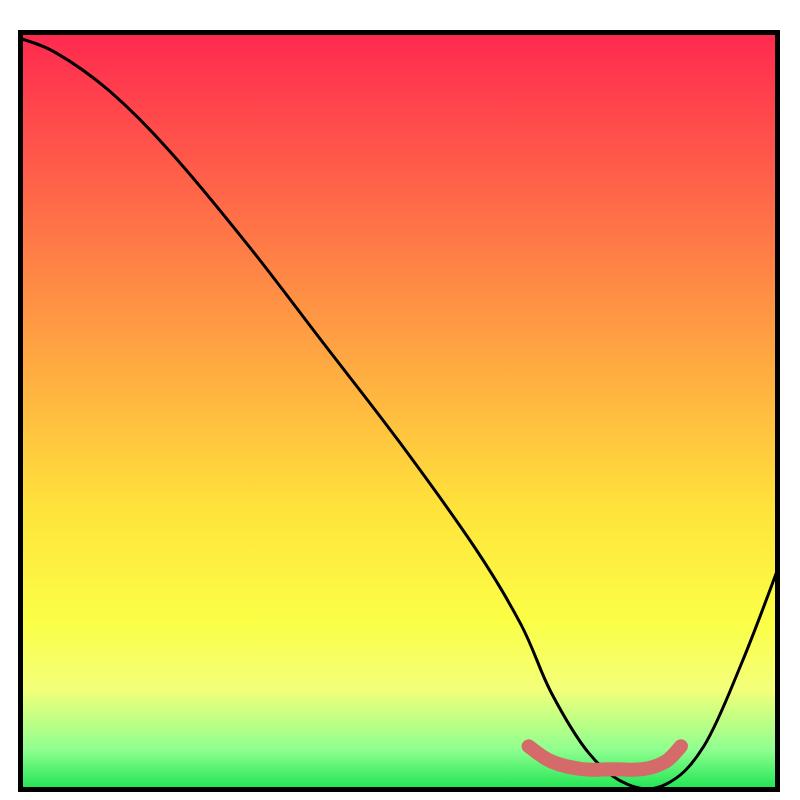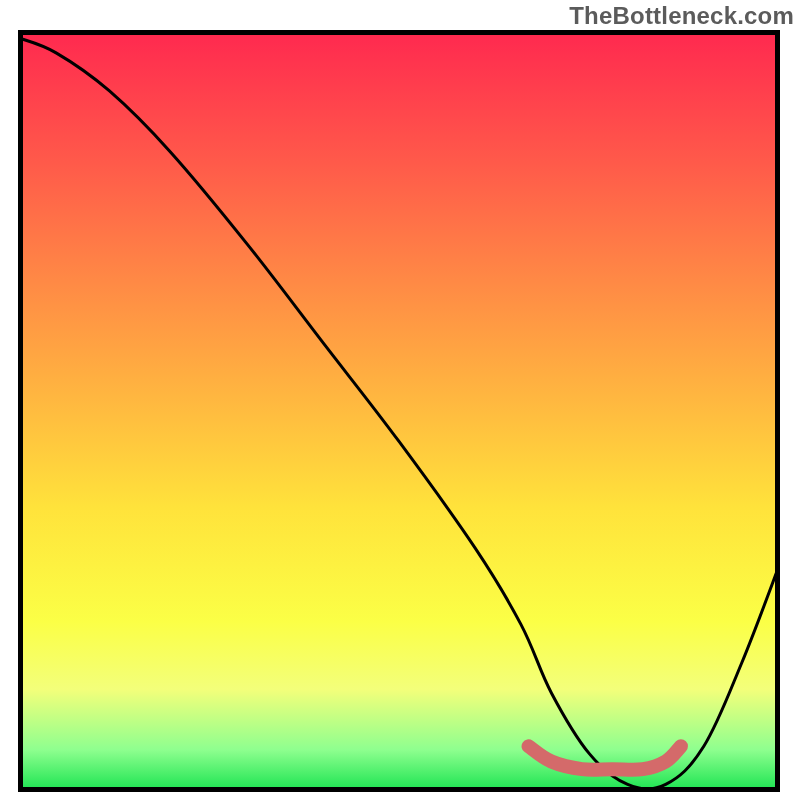--- a/index.html
+++ b/index.html
@@ -71,21 +71,20 @@
     top: 0;
     width: 100%;
     height: 100%;
     z-index: 1;
   }
 </style>
 </head>
 <body>
 
 <div class="chart-container">
-  <div class="watermark">TheBottleneck.com</div>
 
   <div class="plot-box">
     <div class="gradient-bg"></div>
 
     <svg class="curve" viewBox="0 0 762 762" preserveAspectRatio="none">
       <path d="M 0.00 7.62 C 6.86 10.36, 21.64 13.26, 38.10 22.86 C 54.56 32.46, 70.87 43.13, 91.44 60.96 C 112.01 78.79, 127.71 94.49, 152.40 121.92 C 177.09 149.35, 201.17 179.07, 228.60 213.36 C 256.03 247.65, 277.37 276.76, 304.80 312.42 C 332.23 348.08, 353.57 374.45, 381.00 411.48 C 408.43 448.51, 435.25 485.24, 457.20 518.16 C 479.15 551.08, 489.20 568.30, 502.92 594.36 C 516.64 620.42, 521.06 639.62, 533.40 662.94 C 545.74 686.26, 557.78 707.44, 571.50 723.90 C 585.22 740.36, 595.88 748.89, 609.60 754.38 C 623.32 759.87, 633.98 761.24, 647.70 754.38 C 661.42 747.52, 672.08 738.23, 685.80 716.28 C 699.52 694.33, 710.18 665.38, 723.90 632.46 C 737.62 599.54, 755.14 551.23, 762.00 533.40" id="mainCurvePath" fill="none" stroke="#000" stroke-width="3" stroke-linejoin="round" stroke-linecap="round"></path>
       <path d="M 510.54 716.28 C 514.65 719.02, 523.80 727.41, 533.40 731.52 C 543.00 735.63, 552.91 737.77, 563.88 739.14 C 574.85 740.51, 583.39 739.14, 594.36 739.14 C 605.33 739.14, 615.24 740.51, 624.84 739.14 C 634.44 737.77, 640.84 735.63, 647.70 731.52 C 654.56 727.41, 660.20 719.02, 662.94 716.28" id="markerBandPath" fill="none" stroke="#d46a6a" stroke-width="14" stroke-linecap="round" stroke-linejoin="round"></path>
     </svg>
 
     <div class="plot-border"></div>

